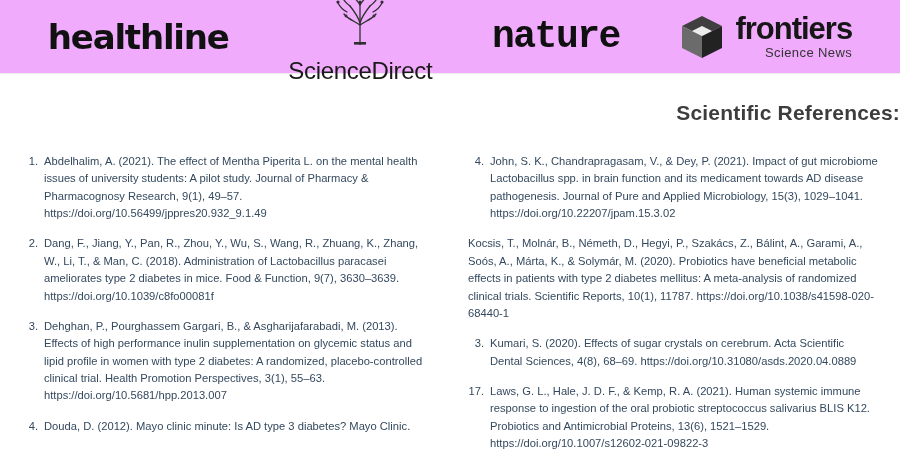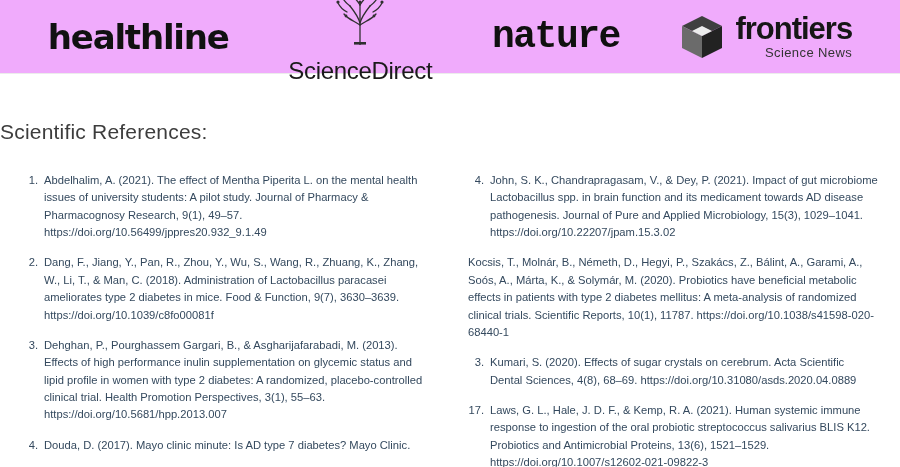--- a/index.html
+++ b/index.html
@@ -81,25 +81,25 @@
   .fr-sub {
     font-size: 13px;
     color: #333;
     letter-spacing: 0.4px;
     text-align: right;
     margin-top: 1px;
   }
 
   
   .refs-heading {
-    text-align: left;
+    text-align: right;
     font-size: 21px;
-    font-weight: 400;
+    font-weight: 700;
     color: #3d3d3d;
-    margin: 46px 0 0 0;
+    margin: 27px 0 0 0;
     letter-spacing: 0.2px;
   }
 
   
   .refs-wrap {
     display: flex;
     gap: 36px;
     padding: 28px 22px 0 22px;
   }
   .refs-col { width: 50%; }
@@ -199,21 +199,21 @@
       <li>
         <span class="ref-num">2.</span>
         <span class="ref-text">Dang, F., Jiang, Y., Pan, R., Zhou, Y., Wu, S., Wang, R., Zhuang, K., Zhang, W., Li, T., &amp; Man, C. (2018). Administration of Lactobacillus paracasei ameliorates type 2 diabetes in mice. Food &amp; Function, 9(7), 3630–3639. https://doi.org/10.1039/c8fo00081f</span>
       </li>
       <li>
         <span class="ref-num">3.</span>
         <span class="ref-text">Dehghan, P., Pourghassem Gargari, B., &amp; Asgharijafarabadi, M. (2013). Effects of high performance inulin supplementation on glycemic status and lipid profile in women with type 2 diabetes: A randomized, placebo-controlled clinical trial. Health Promotion Perspectives, 3(1), 55–63. https://doi.org/10.5681/hpp.2013.007</span>
       </li>
       <li>
         <span class="ref-num">4.</span>
-        <span class="ref-text">Douda, D. (2017). Mayo clinic minute: Is AD type 7 diabetes? Mayo Clinic.</span>
+        <span class="ref-text">Douda, D. (2012). Mayo clinic minute: Is AD type 3 diabetes? Mayo Clinic.</span>
       </li>
 
     </ol>
   </div>
 
   <div class="refs-col">
     <ol class="ref-list">
       <li>
         <span class="ref-num">4.</span>
         <span class="ref-text">John, S. K., Chandrapragasam, V., &amp; Dey, P. (2021). Impact of gut microbiome Lactobacillus spp. in brain function and its medicament towards AD disease pathogenesis. Journal of Pure and Applied Microbiology, 15(3), 1029–1041. https://doi.org/10.22207/jpam.15.3.02</span>

